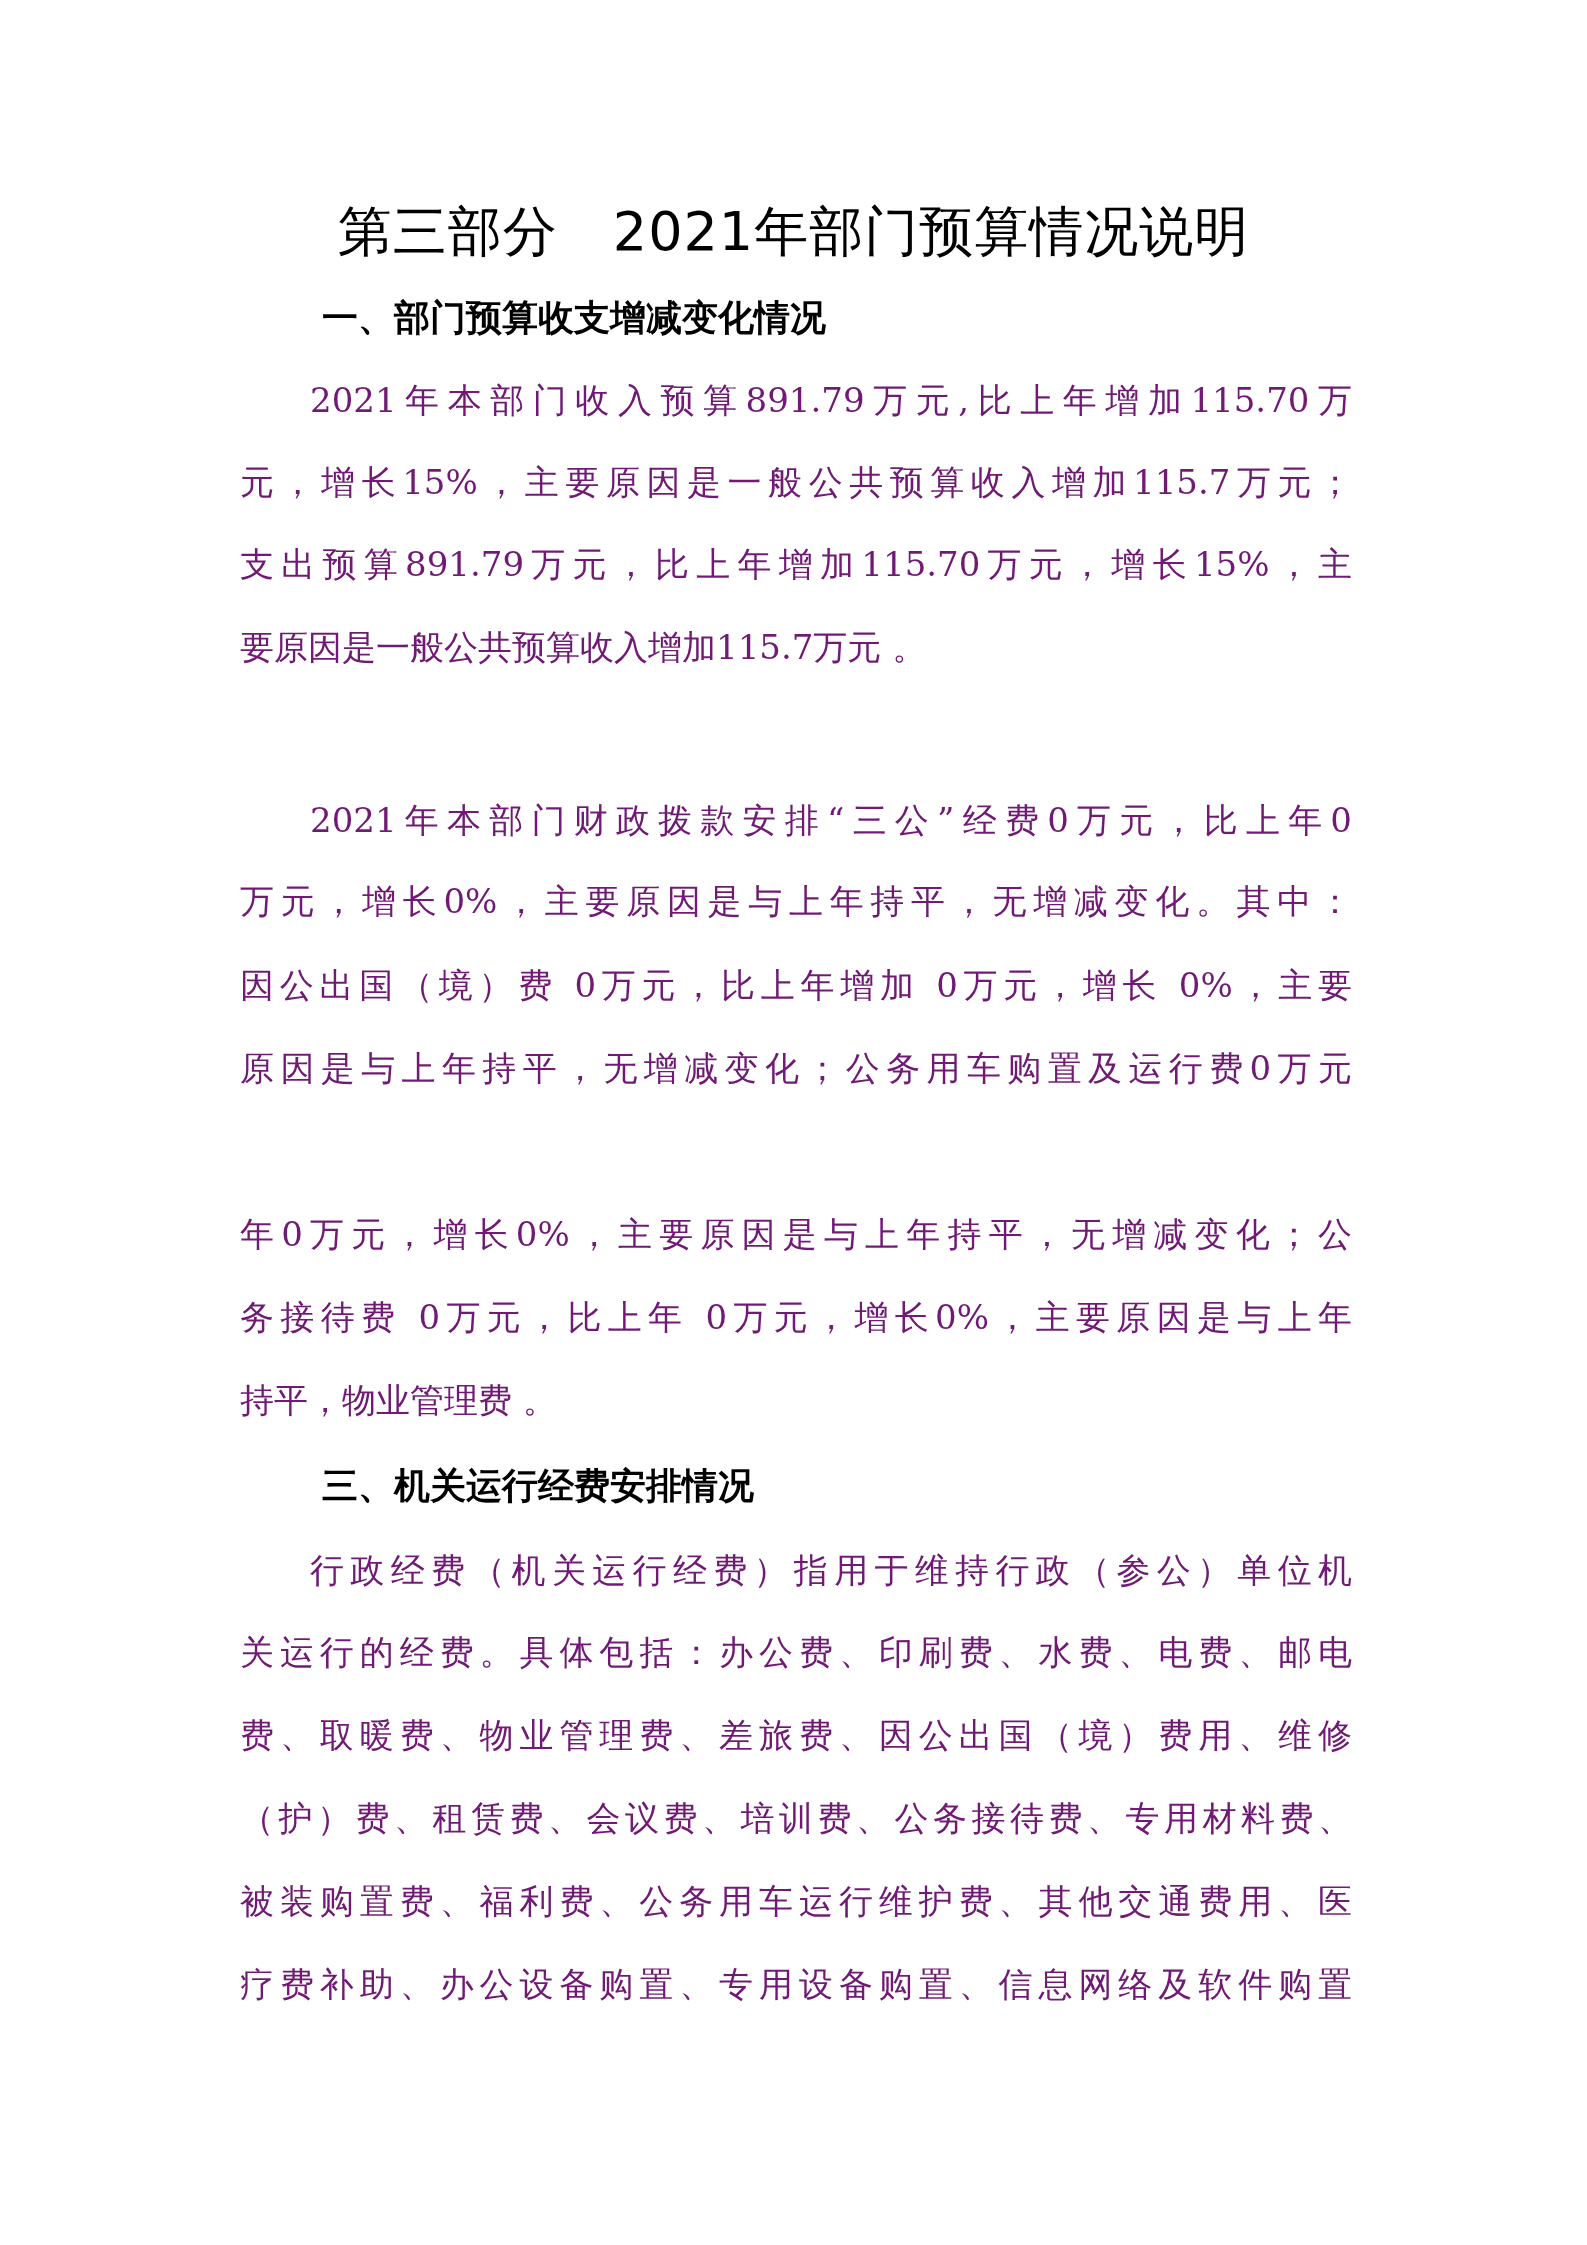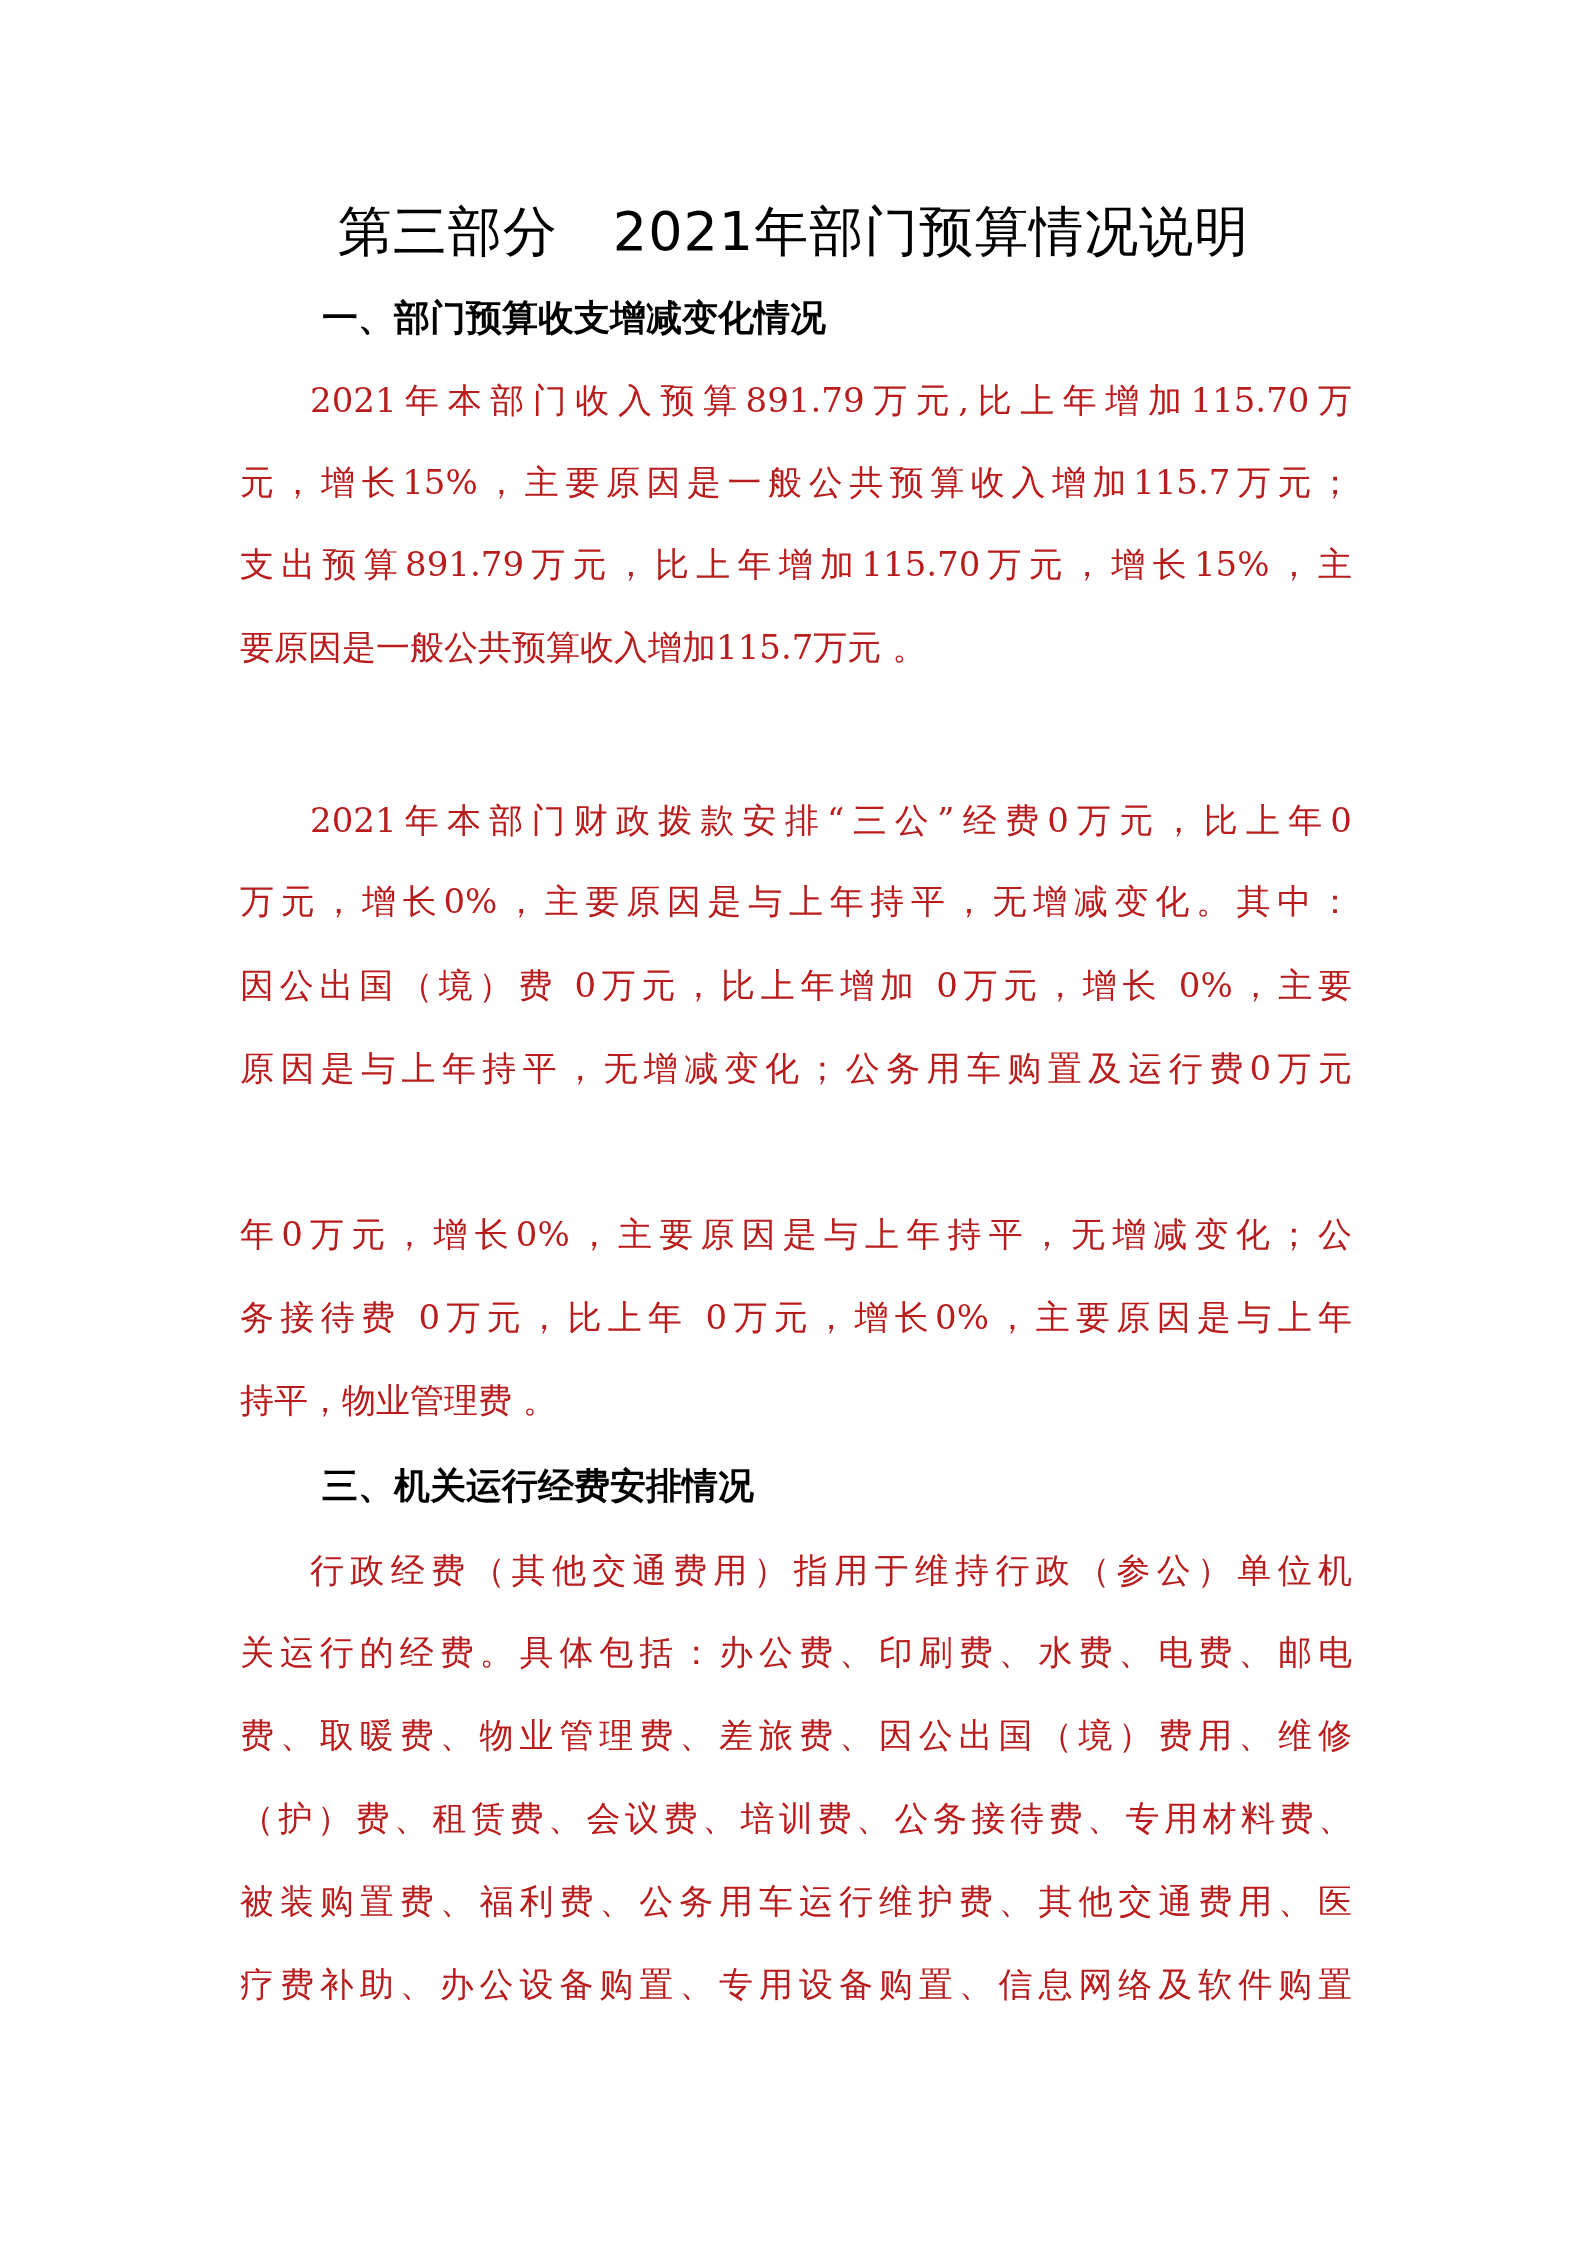--- a/index.html
+++ b/index.html
@@ -46,21 +46,21 @@
       color: #000;
       white-space: pre;
     }
     .line {
       position: absolute;
       left: 240px;
       width: 1112px;
       font-family: "DejaVu Serif", "Liberation Serif", serif;
       font-size: 34px;
       line-height: 48px;
-      color: #b91c1c;
+      color: #701a75;
       white-space: pre;
       text-align: justify;
       text-align-last: justify;
     }
     .line.indent {
       left: 310px;
       width: 1042px;
     }
     .line.last {
       text-align-last: left;
@@ -81,20 +81,20 @@
 
   <div class="line indent" style="top:796px">2021年本部门财政拨款安排“三公”经费0万元，比上年0</div>
   <div class="line" style="top:877px">万元，增长0%，主要原因是与上年持平，无增减变化。其中：</div>
   <div class="line" style="top:961px">因公出国（境）费 0万元，比上年增加 0万元，增长 0%，主要</div>
   <div class="line" style="top:1044px">原因是与上年持平，无增减变化；公务用车购置及运行费0万元</div>
   <div class="line" style="top:1210px">年0万元，增长0%，主要原因是与上年持平，无增减变化；公</div>
   <div class="line" style="top:1293px">务接待费 0万元，比上年 0万元，增长0%，主要原因是与上年</div>
   <div class="line last" style="top:1376px">持平，物业管理费 。</div>
 
   <div class="heading" style="top:1461px">三、机关运行经费安排情况</div>
-  <div class="line indent" style="top:1546px">行政经费（其他交通费用）指用于维持行政（参公）单位机</div>
+  <div class="line indent" style="top:1546px">行政经费（机关运行经费）指用于维持行政（参公）单位机</div>
   <div class="line" style="top:1628px">关运行的经费。具体包括：办公费、印刷费、水费、电费、邮电</div>
   <div class="line" style="top:1794px">（护）费、租赁费、会议费、培训费、公务接待费、专用材料费、</div>
   <div class="line" style="top:1711px">费、取暖费、物业管理费、差旅费、因公出国（境）费用、维修</div>
   <div class="line" style="top:1877px">被装购置费、福利费、公务用车运行维护费、其他交通费用、医</div>
   <div class="line" style="top:1960px">疗费补助、办公设备购置、专用设备购置、信息网络及软件购置</div>
 
 </div>
 
 </body></html>

